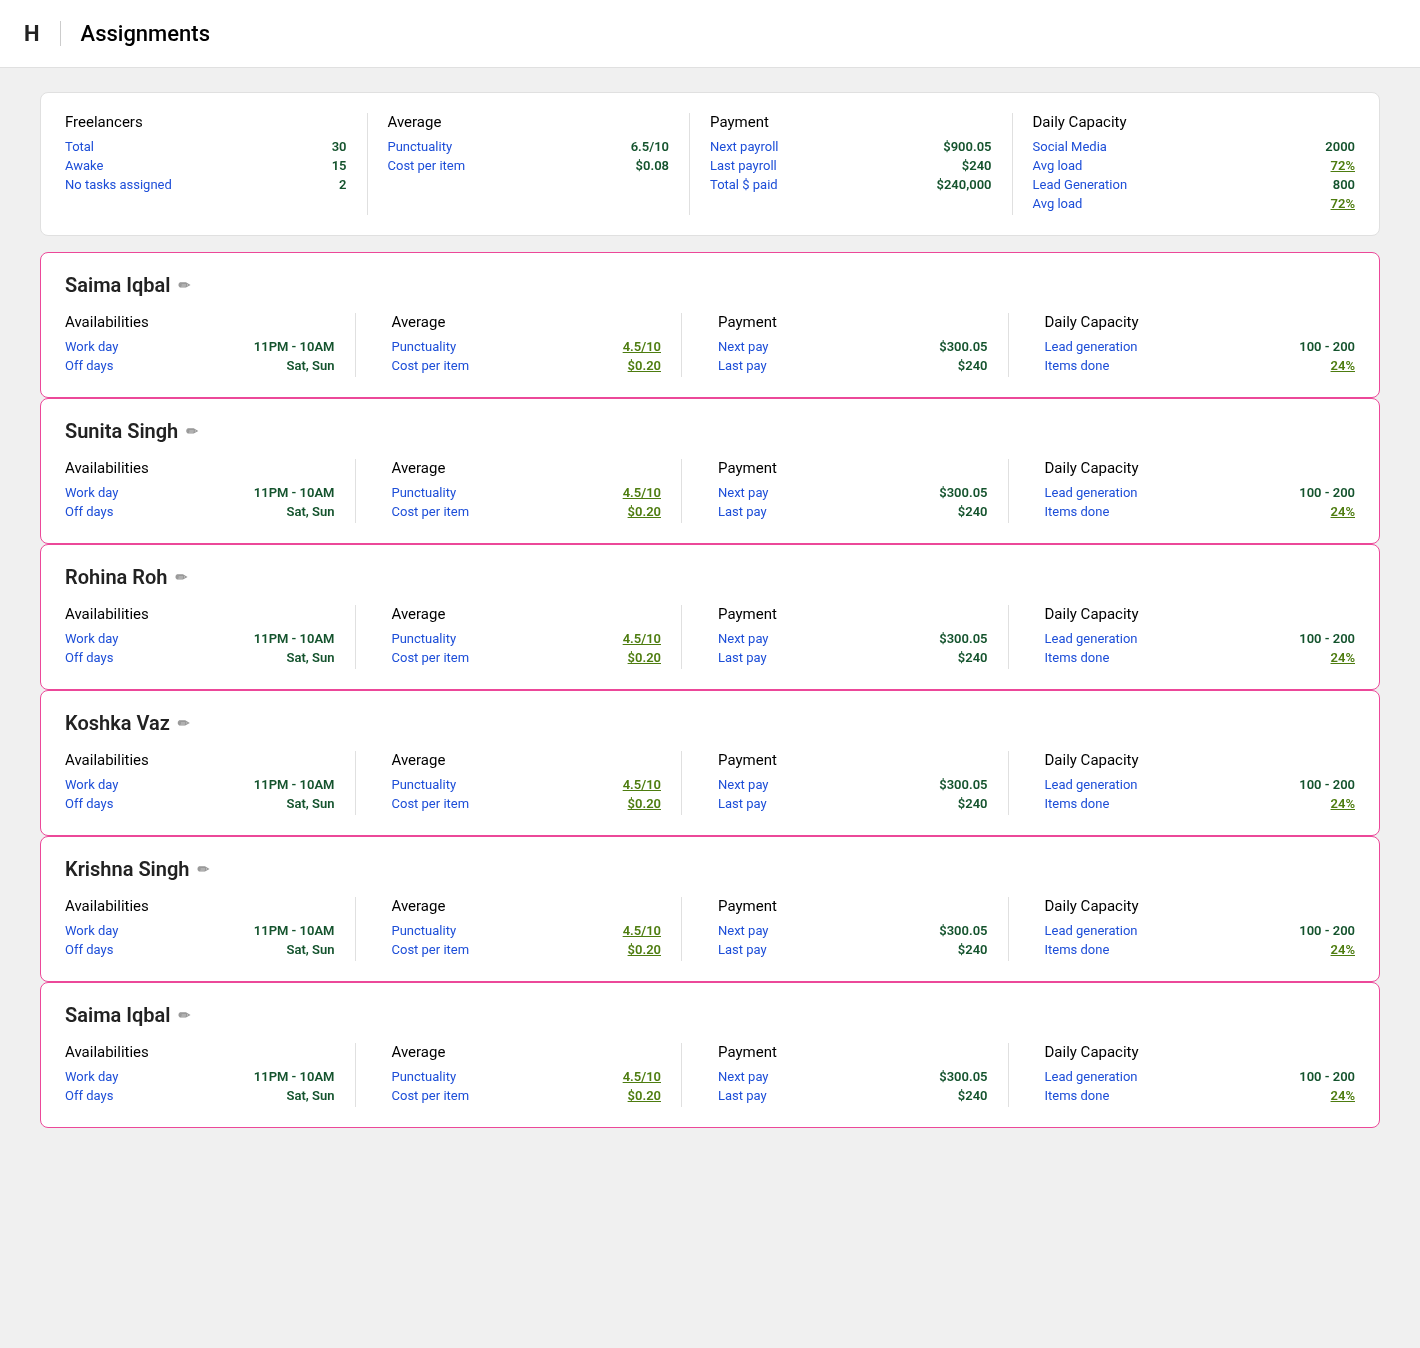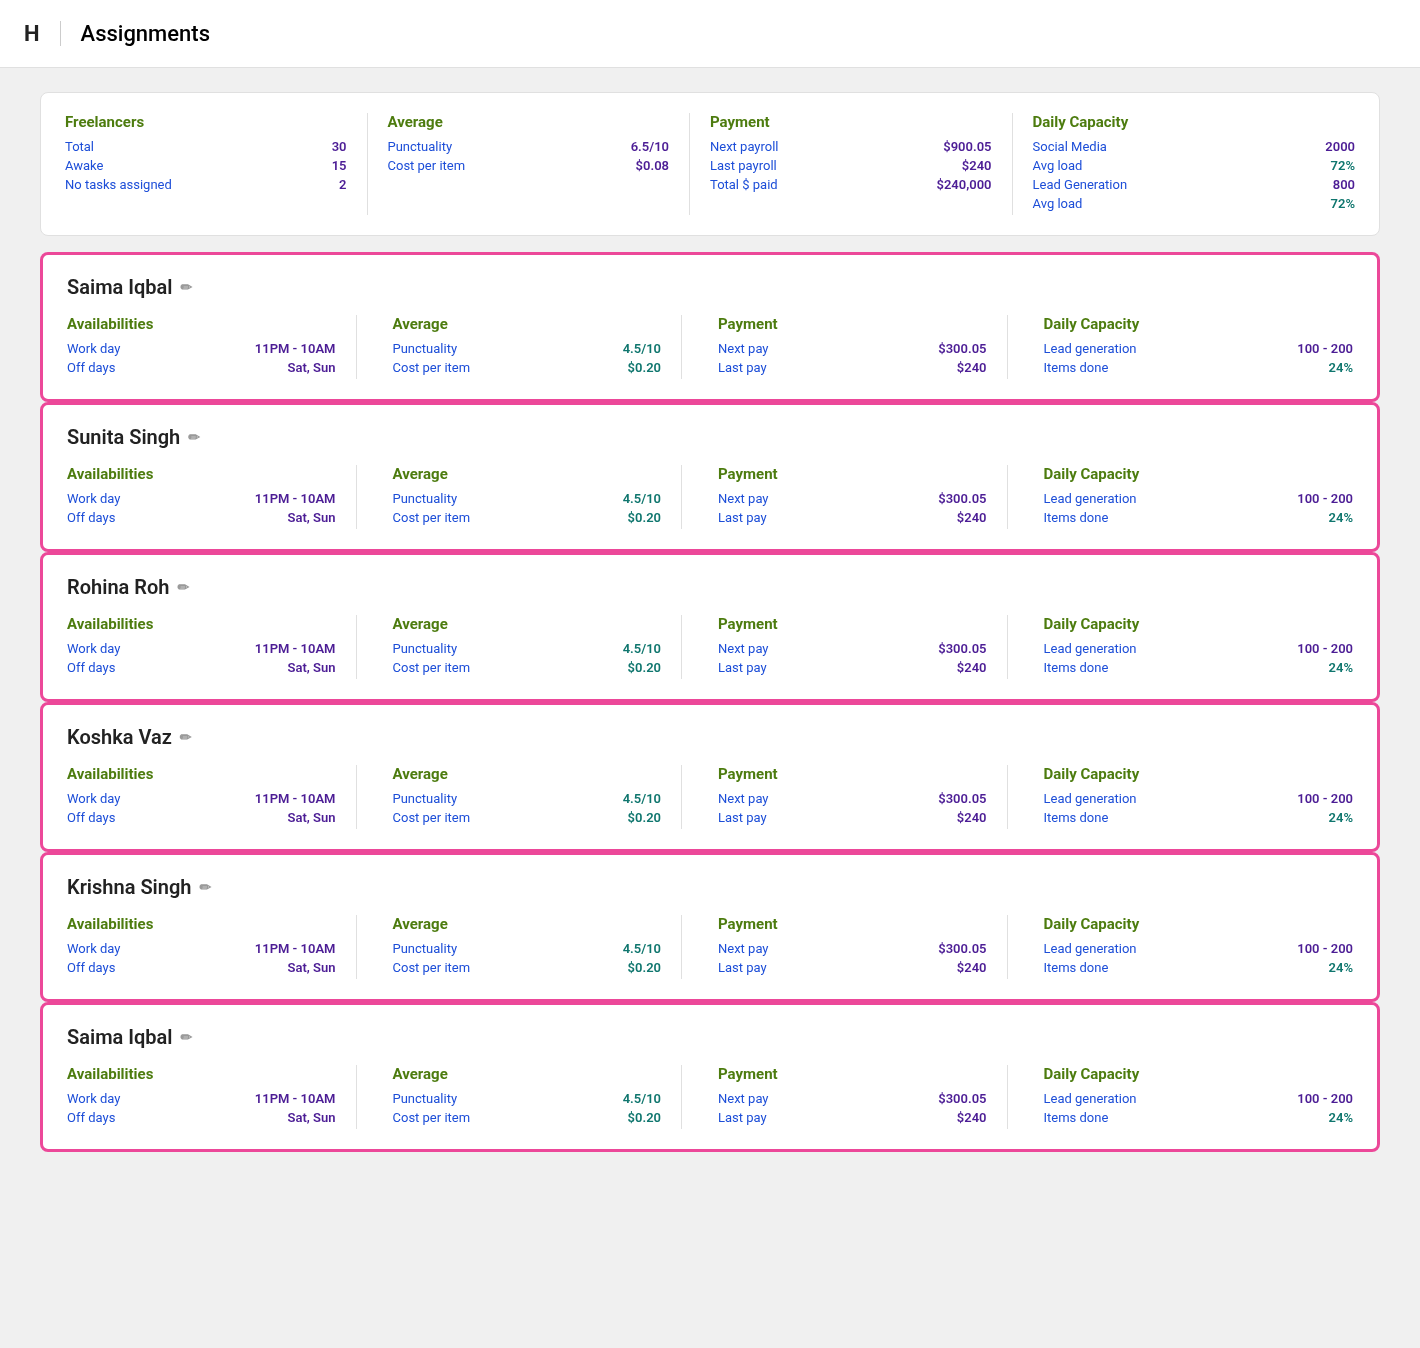--- a/index.html
+++ b/index.html
@@ -32,21 +32,21 @@
     }
     .main-content {
       padding: 24px 40px;
       display: flex;
       flex-direction: column;
       gap: 16px;
     }
     .card {
       background: #fff;
       border-radius: 8px;
-      border: 3px solid #ec4899;
+      border: 1px solid #ec4899;
       padding: 20px 24px;
     }
     .card-name {
       font-size: 20px;
       font-weight: 600;
       color: #222;
       margin-bottom: 16px;
       display: flex;
       align-items: center;
       gap: 8px;
@@ -66,44 +66,45 @@
       border-right: 1px solid #e0e0e0;
       margin-right: 20px;
     }
     .card-section:last-child {
       border-right: none;
       margin-right: 0;
       padding-right: 0;
     }
     .section-title {
       font-size: 15px;
-      font-weight: 700;
-      color: #4d7c0f;
+      font-weight: 400;
+      color: #000000;
       margin-bottom: 8px;
     }
     .section-row {
       display: flex;
       justify-content: space-between;
       align-items: center;
       margin-bottom: 4px;
       gap: 8px;
     }
     .row-label {
       color: #1d4ed8;
       font-size: 13px;
       white-space: nowrap;
     }
     .row-value {
       font-size: 13px;
-      color: #4c1d95;
+      color: #14532d;
       font-weight: 600;
       white-space: nowrap;
     }
     .row-value.orange {
-      color: #0f766e;
+      color: #4d7c0f;
+      text-decoration: underline;
     }
     .summary-card {
       background: #fff;
       border-radius: 8px;
       border: 1px solid #e0e0e0;
       padding: 20px 24px;
     }
     .summary-grid {
       display: grid;
       grid-template-columns: 1fr 1fr 1fr 1fr;

